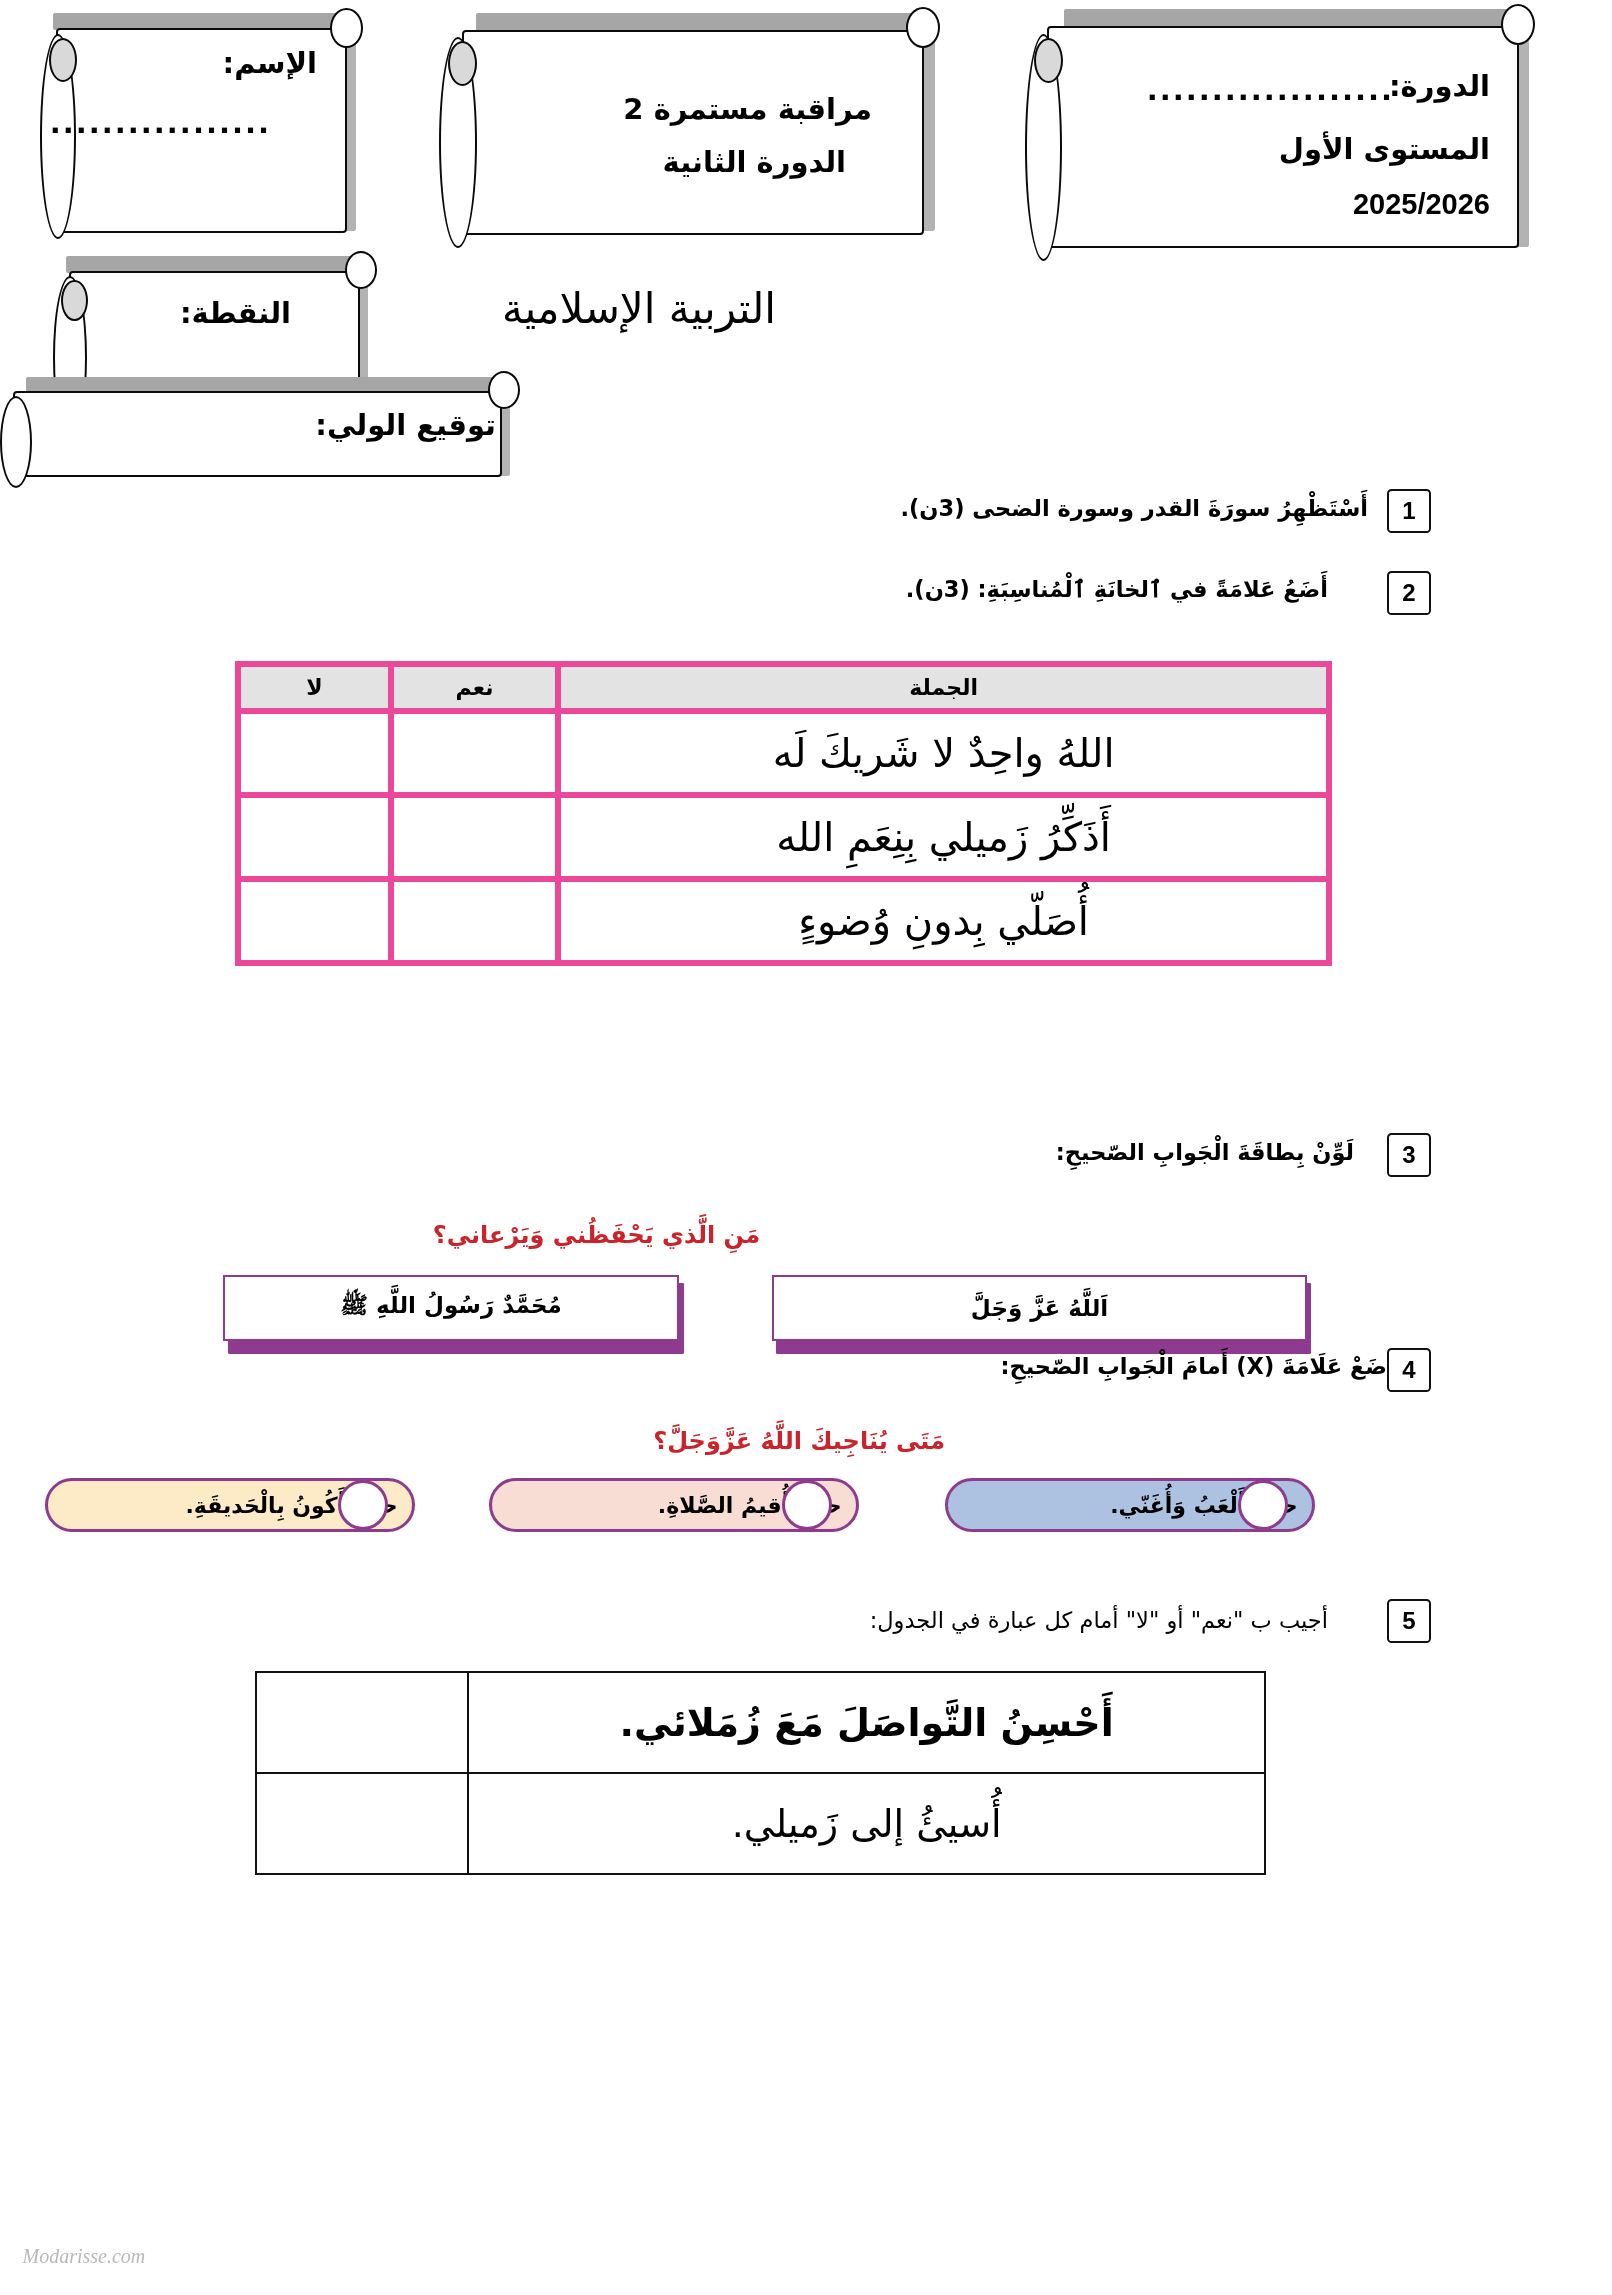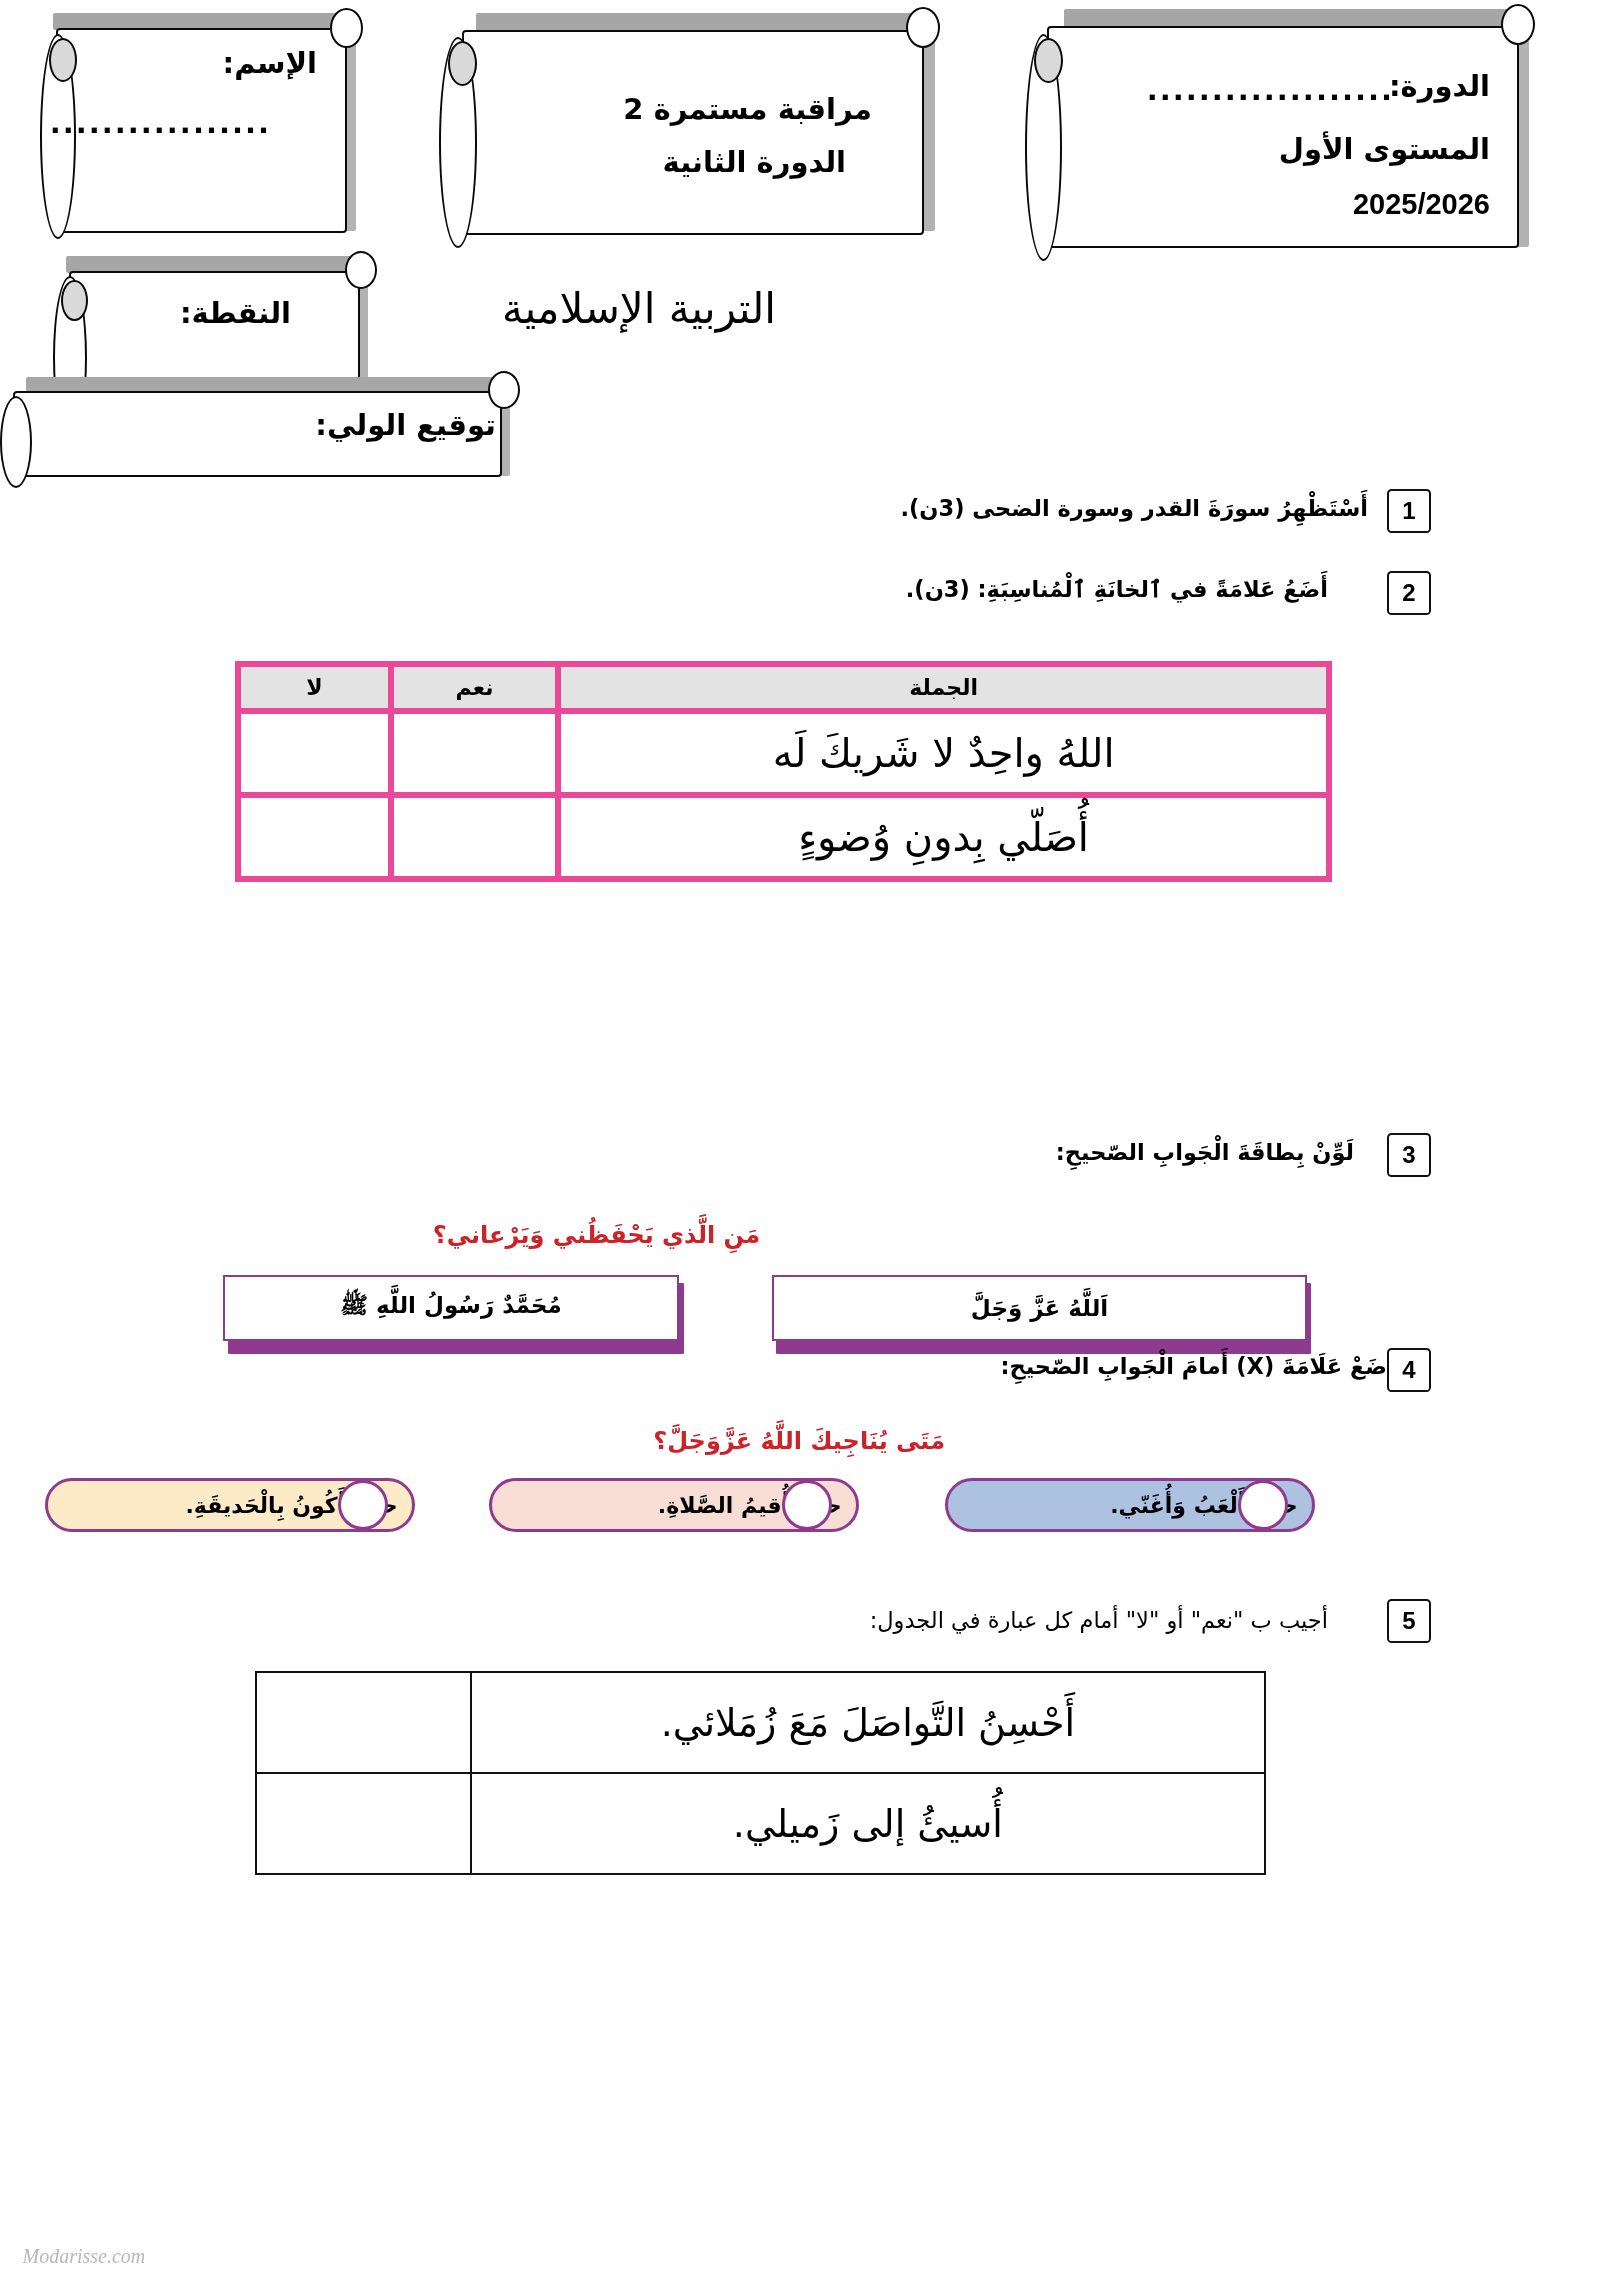--- a/index.html
+++ b/index.html
@@ -275,20 +275,25 @@
       <th style="width:96px;">لا</th>
     </tr>
   </thead>
   <tbody>
     <tr>
       <td class="sentence">اللهُ واحِدٌ لا شَريكَ لَه</td>
       <td class="mark"></td>
       <td class="mark"></td>
     </tr>
     <tr>
+      <td class="sentence">أَذَكِّرُ زَميلي بِنِعَمِ الله</td>
+      <td class="mark"></td>
+      <td class="mark"></td>
+    </tr>
+    <tr>
       <td class="sentence">أُصَلّي بِدونِ وُضوءٍ</td>
       <td class="mark"></td>
       <td class="mark"></td>
     </tr>
   </tbody>
 </table>
 
 <div class="ex-badge" style="left:1387px; top:1133px;">3</div>
 <div class="ex-text" style="right:258px; top:1139px;">لَوِّنْ بِطاقَةَ الْجَوابِ الصّحيحِ:</div>
 
@@ -323,21 +328,21 @@
   <span>حينَ أَلْعَبُ وَأُغَنّي.</span>
 </div>
 <div class="pill-circle" style="left:1238px; top:1480px;"></div>
 
 <div class="ex-badge" style="left:1387px; top:1599px;">5</div>
 <div class="ex-text" style="right:284px; top:1607px; font-weight:normal;">أجيب ب "نعم" أو "لا" أمام كل عبارة في الجدول:</div>
 
 <table class="wk2" style="left:255px; top:1671px; width:1011px;">
   <tbody>
     <tr>
-      <td class="sentence2" style="width:783px;">أَحْسِنُ التَّواصَلَ مَعَ زُمَلائي.</td>
+      <td class="sentence2" style="width:783px;font-weight:bold;">أَحْسِنُ التَّواصَلَ مَعَ زُمَلائي.</td>
       <td style="width:228px;"></td>
     </tr>
     <tr>
       <td class="sentence2">أُسيىُٔ إلى زَميلي.</td>
       <td></td>
     </tr>
   </tbody>
 </table>
 
 <div id="watermark">Modarisse.com</div>

